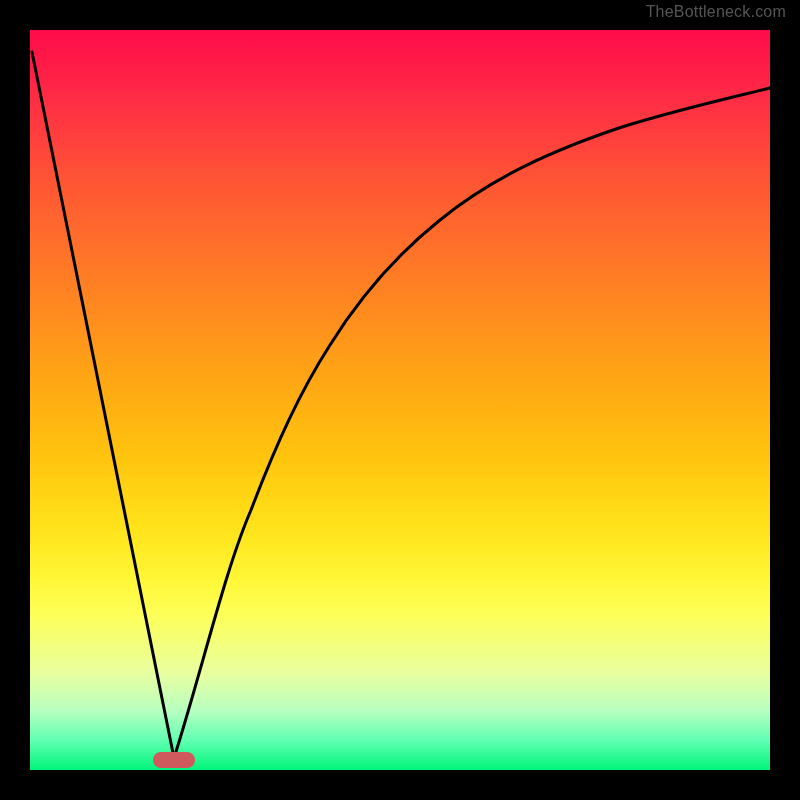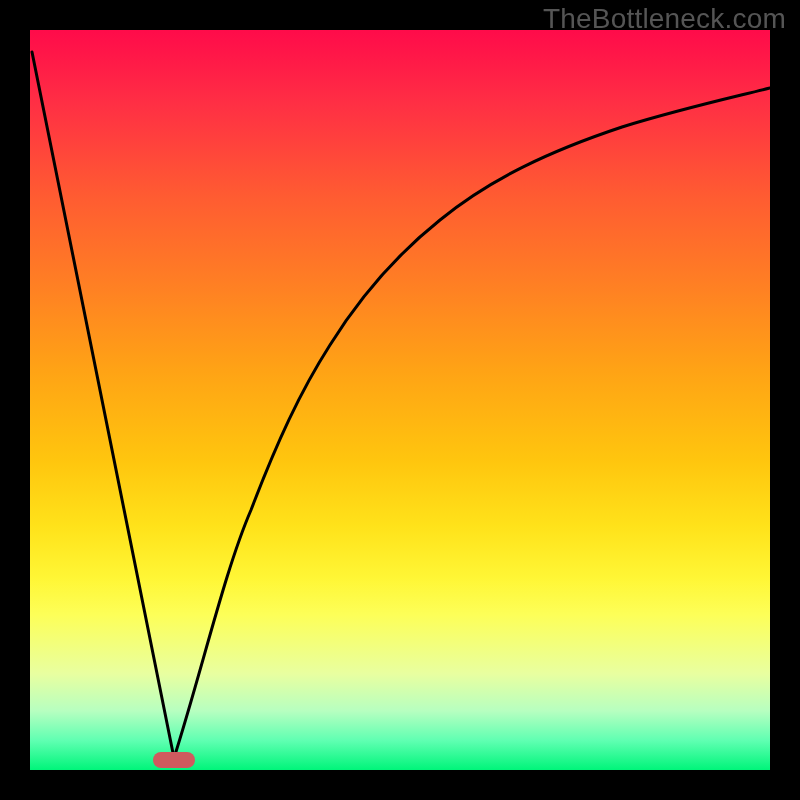--- a/index.html
+++ b/index.html
@@ -14,21 +14,21 @@
     position: relative;
     width: 800px;
     height: 800px;
     background: #000;
   }
   .watermark {
     position: absolute;
     top: 3px;
     right: 14px;
     color: #555;
-    font-size: 28px;
+    font-size: 16px;
     letter-spacing: 0.2px;
     font-weight: 400;
     z-index: 5;
     user-select: none;
   }
   .plot {
     position: absolute;
     left: 30px;
     top: 30px;
     width: 740px;

